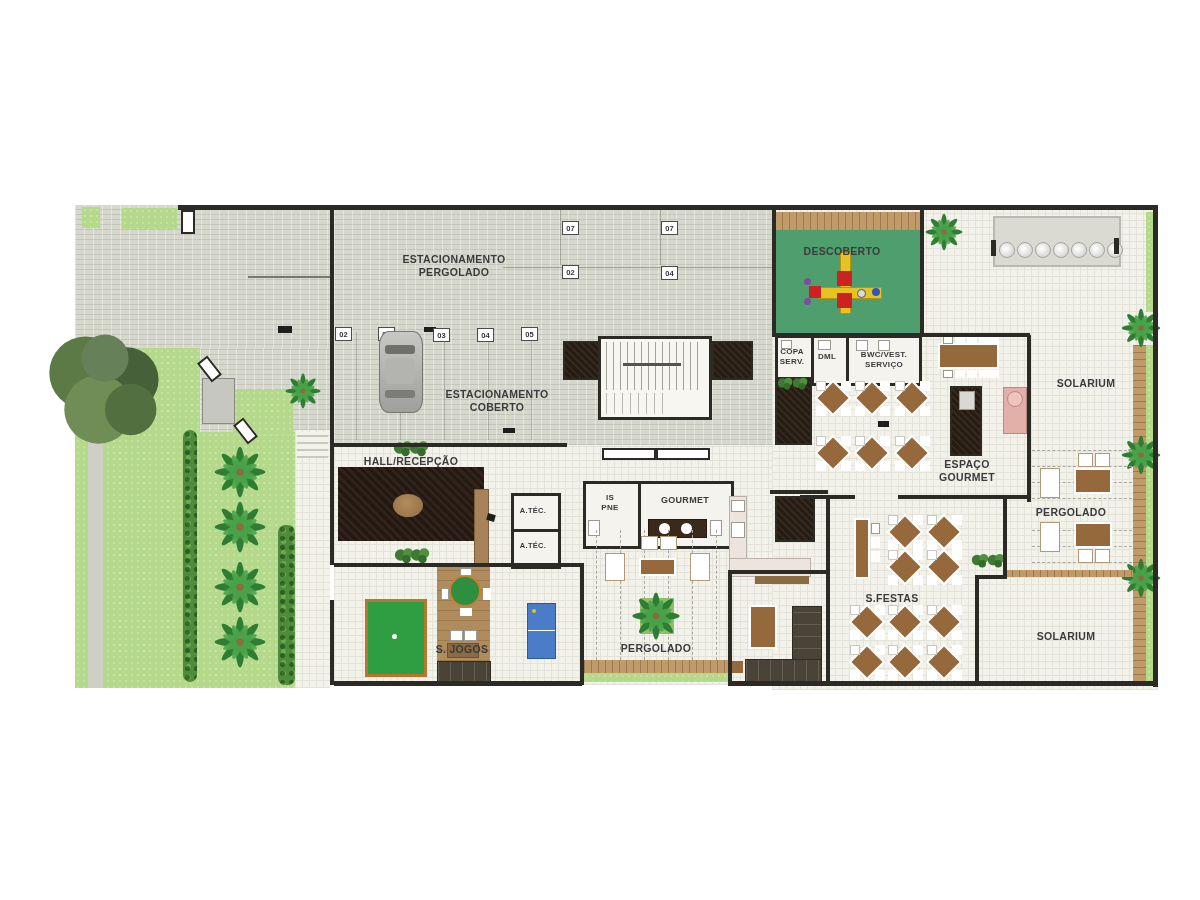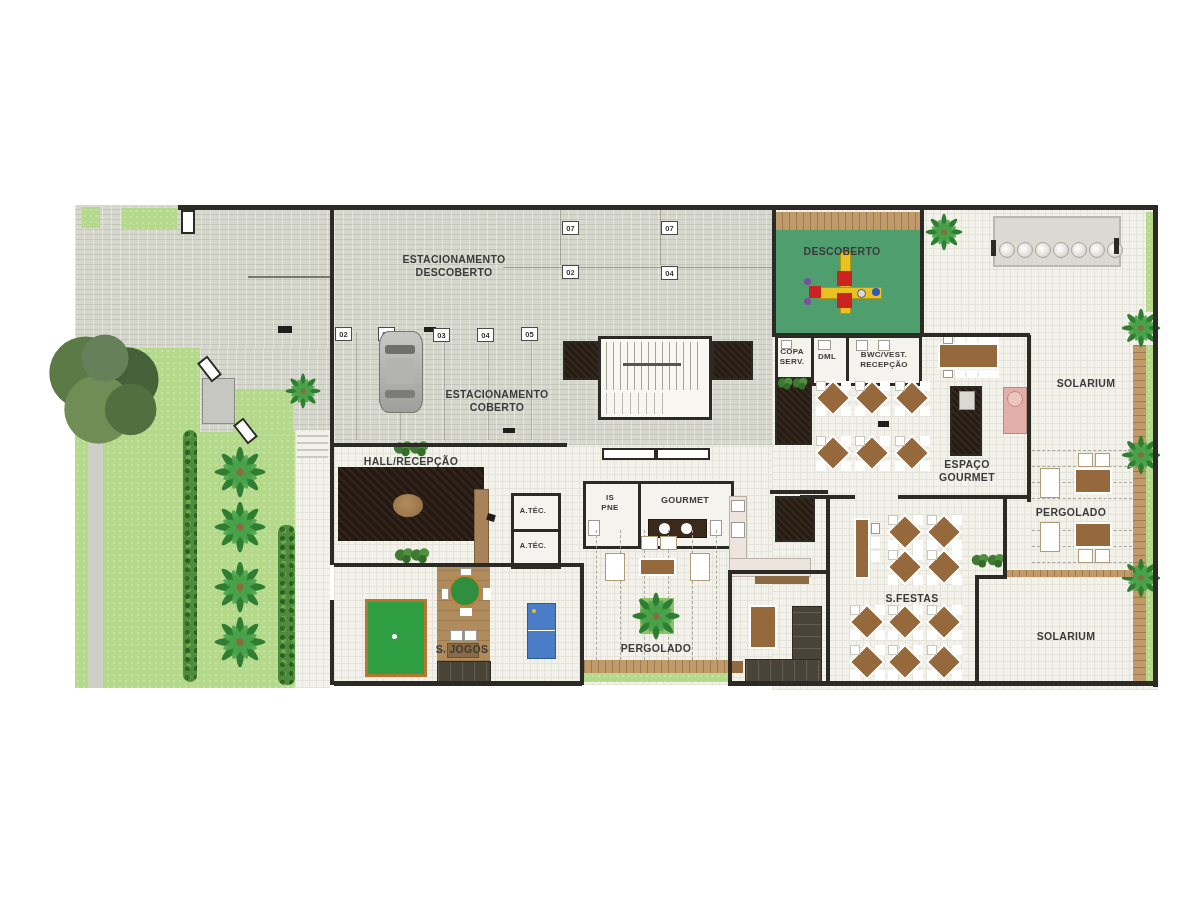--- a/index.html
+++ b/index.html
@@ -395,32 +395,32 @@
   <div class="w" style="left:1003px;top:495px;width:4px;height:84px"></div>
   <div class="w" style="left:975px;top:575px;width:32px;height:4px"></div>
   <div class="w" style="left:975px;top:575px;width:4px;height:110px"></div>
   <div class="w" style="left:334px;top:443px;width:233px;height:4px"></div>
   <div class="w" style="left:334px;top:563px;width:248px;height:4px"></div>
   <div class="w" style="left:580px;top:563px;width:4px;height:122px"></div>
   <div class="w" style="left:728px;top:570px;width:100px;height:4px"></div>
   <div class="w" style="left:728px;top:570px;width:4px;height:113px"></div>
   <div class="w" style="left:770px;top:490px;width:58px;height:4px"></div>
 
-  <div class="lbl s10" style="left:454px;top:266px;width:118px">ESTACIONAMENTO DESCOBERTO</div>
+  <div class="lbl s10" style="left:454px;top:266px;width:118px">ESTACIONAMENTO PERGOLADO</div>
   <div class="lbl s10" style="left:497px;top:401px;width:110px">ESTACIONAMENTO COBERTO</div>
   <div class="lbl s10" style="left:842px;top:251px;width:110px">DESCOBERTO</div>
   <div class="lbl s8" style="left:792px;top:357px;width:36px">COPA SERV.</div>
   <div class="lbl s8" style="left:827px;top:357px;width:30px">DML</div>
-  <div class="lbl s8" style="left:884px;top:360px;width:62px">BWC/VEST. RECEPÇÃO</div>
+  <div class="lbl s8" style="left:884px;top:360px;width:62px">BWC/VEST. SERVIÇO</div>
   <div class="lbl s10" style="left:967px;top:471px;width:70px">ESPAÇO GOURMET</div>
   <div class="lbl s10" style="left:1086px;top:383px;width:90px">SOLARIUM</div>
   <div class="lbl s10" style="left:1071px;top:512px;width:95px">PERGOLADO</div>
   <div class="lbl s10" style="left:1066px;top:636px;width:90px">SOLARIUM</div>
   <div class="lbl s10" style="left:411px;top:461px;width:130px">HALL/RECEPÇÃO</div>
   <div class="lbl s7" style="left:533px;top:510px;width:42px">A.TÉC.</div>
   <div class="lbl s7" style="left:533px;top:545px;width:42px">A.TÉC.</div>
   <div class="lbl s8" style="left:610px;top:503px;width:22px">IS PNE</div>
   <div class="lbl s9" style="left:685px;top:500px;width:70px">GOURMET</div>
   <div class="lbl s10" style="left:462px;top:649px;width:70px">S. JOGOS</div>
   <div class="lbl s10" style="left:656px;top:648px;width:95px">PERGOLADO</div>
-  <div class="lbl s10" style="left:912px;top:598px;width:80px">S.FESTAS</div>
+  <div class="lbl s10" style="left:892px;top:598px;width:80px">S.FESTAS</div>
 
 </div>
 
 </body></html>

